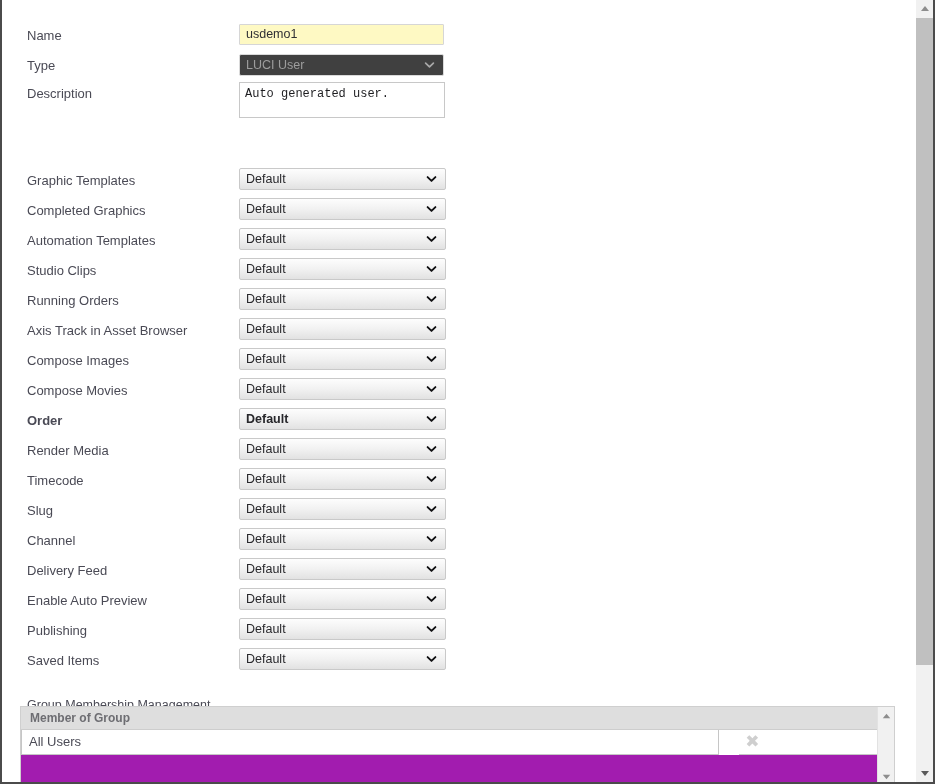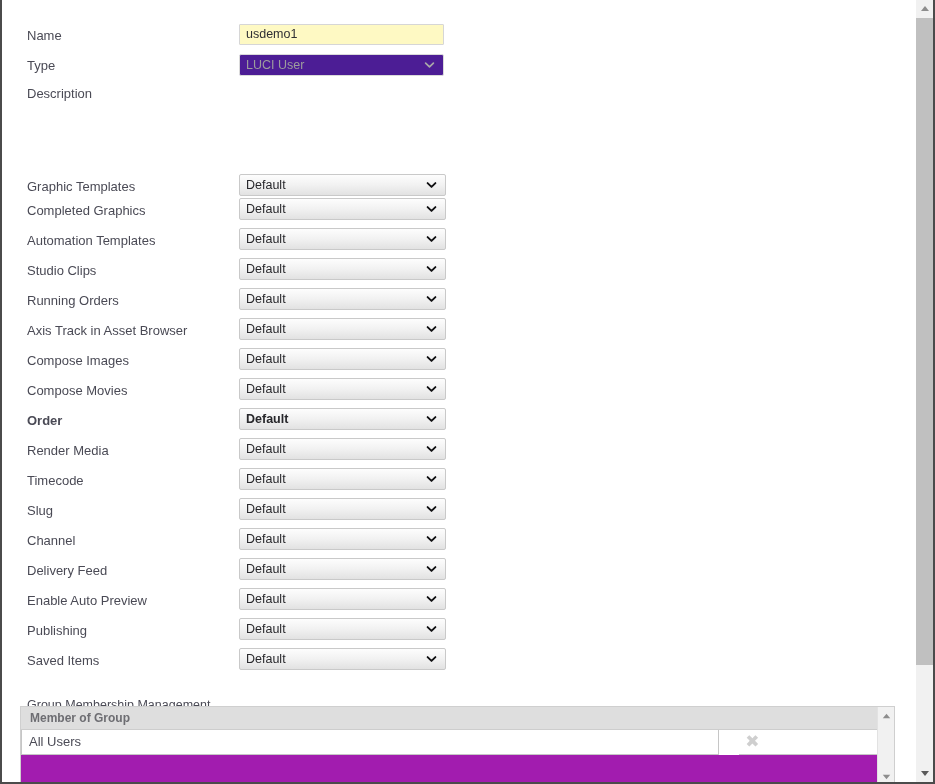--- a/index.html
+++ b/index.html
@@ -71,21 +71,21 @@
   }
 
   
   .select-disabled {
     position: absolute;
     left: 237px;
     top: -2px;
     width: 205px;
     height: 22px;
     box-sizing: border-box;
-    background: #4c1d95;
+    background: #404040;
     border: 1px solid #dadada;
     border-radius: 2px;
     font-size: 12.5px;
     color: #9d9d9d;
     padding: 0 6px;
     line-height: 20px;
   }
   .select-disabled .chev { color: #a8a8a8; }
 
   
@@ -319,25 +319,26 @@
         <span class="chev">
           <svg width="11" height="11" viewBox="0 0 11 11">
               <path d="M1.6 3.6 L5.5 7.4 L9.4 3.6" fill="none" stroke="#a8a8a8" stroke-width="1.7" stroke-linecap="round" stroke-linejoin="round"></path>
             </svg>
         </span>
       </div>
     </div>
 
     <div class="form-row" style="top:84px;height:40px;">
       <span class="field-label">Description</span>
+      <div class="textarea-field">Auto generated user.</div>
     </div>
 
 
     <div id="preset-rows">
-        <div class="preset-row" style="top: 170px; margin-top: 6px;">
+        <div class="preset-row" style="top: 170px;">
           <span class="field-label">Graphic Templates</span>
           <div class="select-ctl"><span>Default</span><span class="chev">
               <svg width="11" height="11" viewBox="0 0 11 11">
                 <path d="M1.6 3.6 L5.5 7.4 L9.4 3.6" fill="none" stroke="#121214" stroke-width="1.9" stroke-linecap="round" stroke-linejoin="round"></path>
               </svg>
             </span></div>
         </div>
         <div class="preset-row" style="top: 200px;">
           <span class="field-label">Completed Graphics</span>
           <div class="select-ctl"><span>Default</span><span class="chev">

